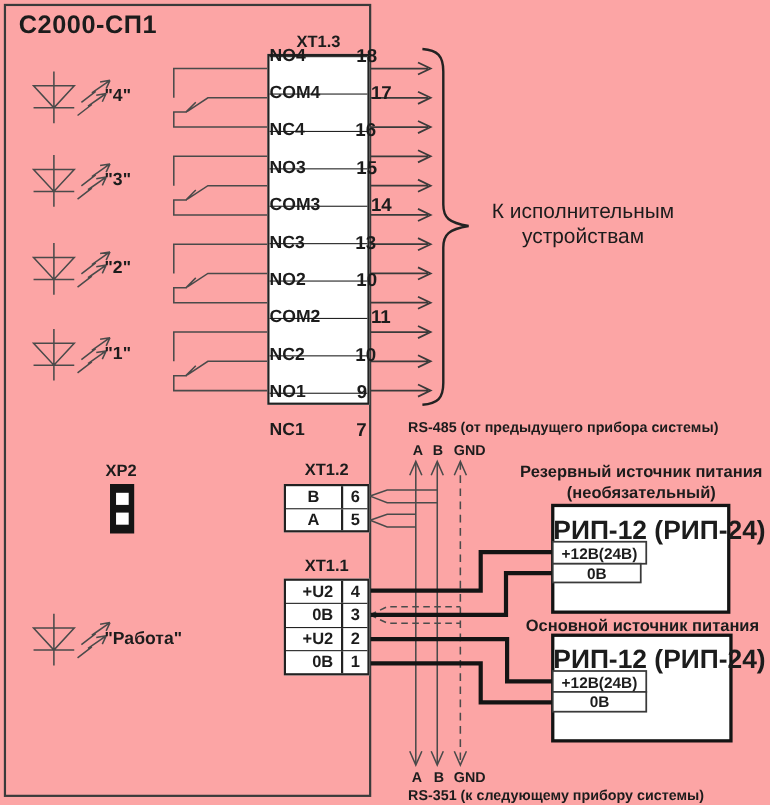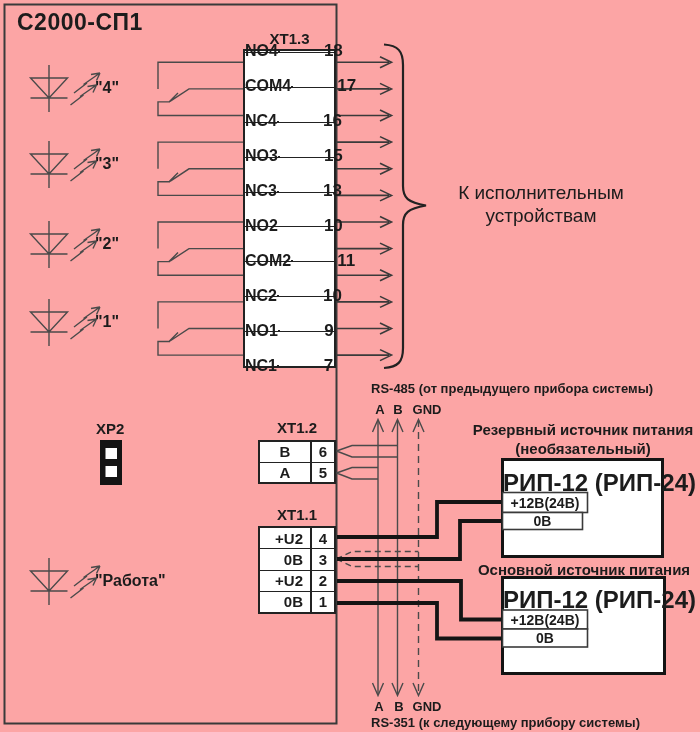--- a/index.html
+++ b/index.html
@@ -158,20 +158,24 @@
       </div>
   <div class="trow">
         <div class="tlabel">NC4</div>
         <div class="tnum">16</div>
       </div>
   <div class="trow">
         <div class="tlabel">NO3</div>
         <div class="tnum">15</div>
       </div>
   <div class="trow">
+        <div class="tlabel">COM3</div>
+        <div class="tnum">14</div>
+      </div>
+  <div class="trow">
         <div class="tlabel">NC3</div>
         <div class="tnum">13</div>
       </div>
   <div class="trow">
         <div class="tlabel">NO2</div>
         <div class="tnum">10</div>
       </div>
   <div class="trow">
         <div class="tlabel">COM2</div>
         <div class="tnum">11</div>
@@ -213,21 +217,21 @@
   <div class="trow">
         <div class="tlabel">+U2</div>
         <div class="tnum">2</div>
       </div>
   <div class="trow">
         <div class="tlabel">0В</div>
         <div class="tnum">1</div>
       </div>
 </div>
 
-<div class="txt brace-caption" style="left:431px;top:181px;width:220px;">
+<div class="txt brace-caption" style="left:420px;top:181px;width:220px;">
   <div>К исполнительным</div>
   <div>устройствам</div>
 </div>
 
 <div class="txt small-b" style="left:371px;top:381px;">RS-485 (от предыдущего прибора системы)</div>
 <div class="txt small-b ctr" style="left:372px;width:16px;top:402px;">A</div>
 <div class="txt small-b ctr" style="left:390px;width:16px;top:402px;">B</div>
 <div class="txt small-b ctr" style="left:411px;width:32px;top:402px;">GND</div>
 
 <div class="txt small-b ctr" style="left:371px;width:16px;top:699px;">A</div>

